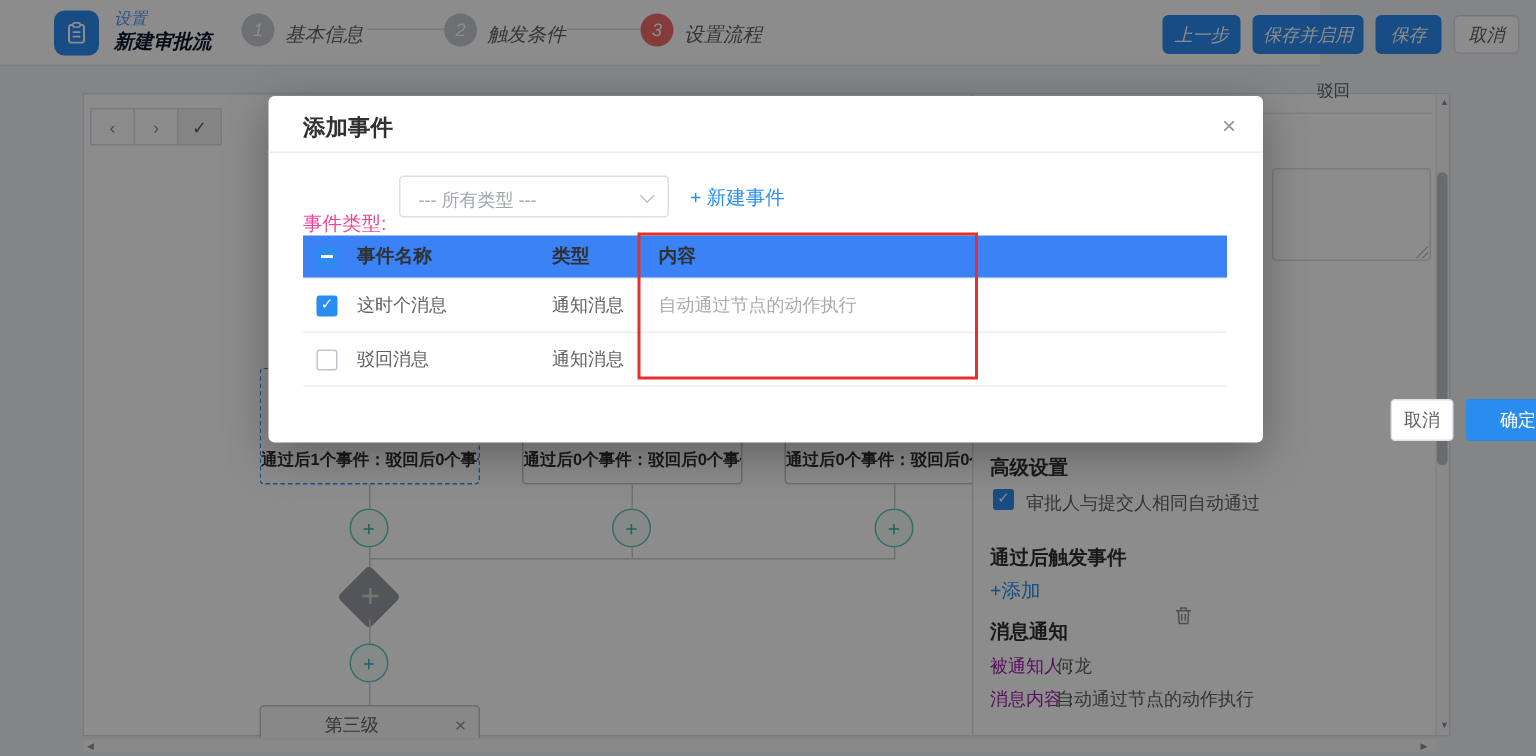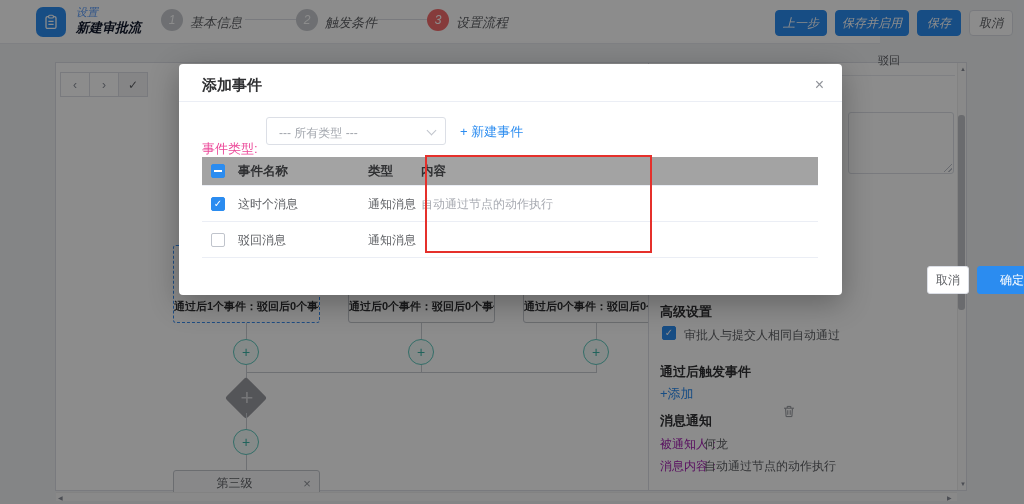--- a/index.html
+++ b/index.html
@@ -65,26 +65,26 @@
   .modal{position:absolute;left:179px;top:64px;width:663px;height:231px;background:#fff;border-radius:4px;box-shadow:0 8px 30px rgba(0,0,0,.3);z-index:20;}
   .modal-title{position:absolute;left:23px;top:12px;font-size:15px;font-weight:bold;color:#303133;}
   .modal-close{position:absolute;right:18px;top:12px;font-size:16px;color:#909399;cursor:pointer;}
   .modal-hr{position:absolute;left:0;top:37px;width:100%;height:1px;background:#ebeef5;}
   .fld-lbl{position:absolute;left:23px;top:60px;font-size:13px;color:#ec4899;margin-top:16px;}
   .select{position:absolute;left:87px;top:53px;width:180px;height:28px;border:1px solid #dcdfe6;border-radius:3px;background:#fff;cursor:pointer;}
   .select .val{position:absolute;left:12px;top:7px;font-size:12px;color:#a2a6ad;}
   .chev{position:absolute;right:10px;top:9px;width:7px;height:7px;border-right:1.5px solid #c0c4cc;border-bottom:1.5px solid #c0c4cc;transform:rotate(45deg);}
   .new-event{position:absolute;left:281px;top:59px;font-size:13px;color:#2b8cf0;cursor:pointer;}
   .tbl{position:absolute;left:23px;top:93px;width:616px;}
-  .tbl-head{position:relative;height:29px;background:#a3a3a3;border-bottom:1px solid #ebeef5;font-size:12.5px;font-weight:bold;color:#303133;}
+  .tbl-head{position:relative;height:29px;background:#3b82f6;border-bottom:1px solid #ebeef5;font-size:12.5px;font-weight:bold;color:#303133;}
   .tbl-row{position:relative;height:36px;border-bottom:1px solid #ebeef5;font-size:12px;color:#606266;}
   .c-cb{position:absolute;left:9px;top:50%;transform:translateY(-50%);}
   .c-name{position:absolute;left:36px;top:50%;transform:translateY(-50%);}
   .c-type{position:absolute;left:166px;top:50%;transform:translateY(-50%);}
-  .c-content{position:absolute;left:219px;top:50%;transform:translateY(-50%);white-space:nowrap;}
+  .c-content{position:absolute;left:237px;top:50%;transform:translateY(-50%);white-space:nowrap;}
   .c-content .gray{color:#a8abb2;}
   .c-content .dark{color:#606266;margin-right:6px;}
   .m-btn{position:absolute;top:202px;height:28px;border-radius:3px;font-size:12px;display:flex;align-items:center;justify-content:center;cursor:pointer;}
   .m-cancel{left:748px;width:42px;background:#fff;border:1px solid #dcdfe6;color:#606266;}
   .m-ok{left:798px;width:70px;background:#2b8cf0;border:1px solid #2b8cf0;color:#fff;}
 
   .annotation{position:absolute;left:425px;top:155px;width:227px;height:98px;border:2px solid #e5302b;z-index:30;pointer-events:none;}
 </style>
 </head>
 <body>

